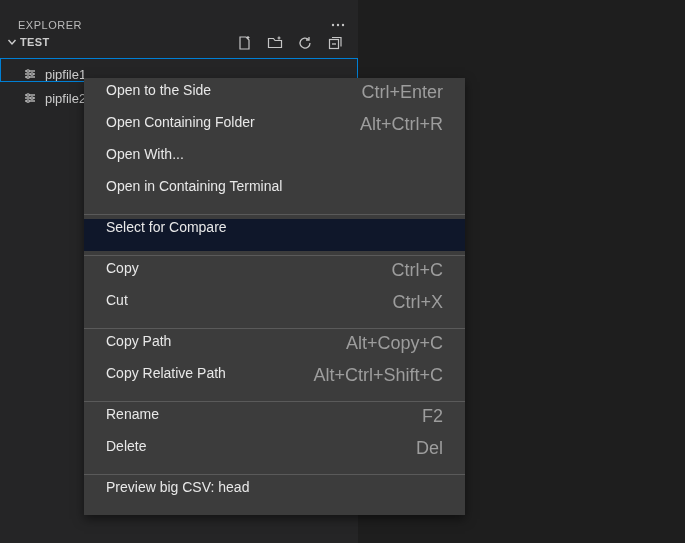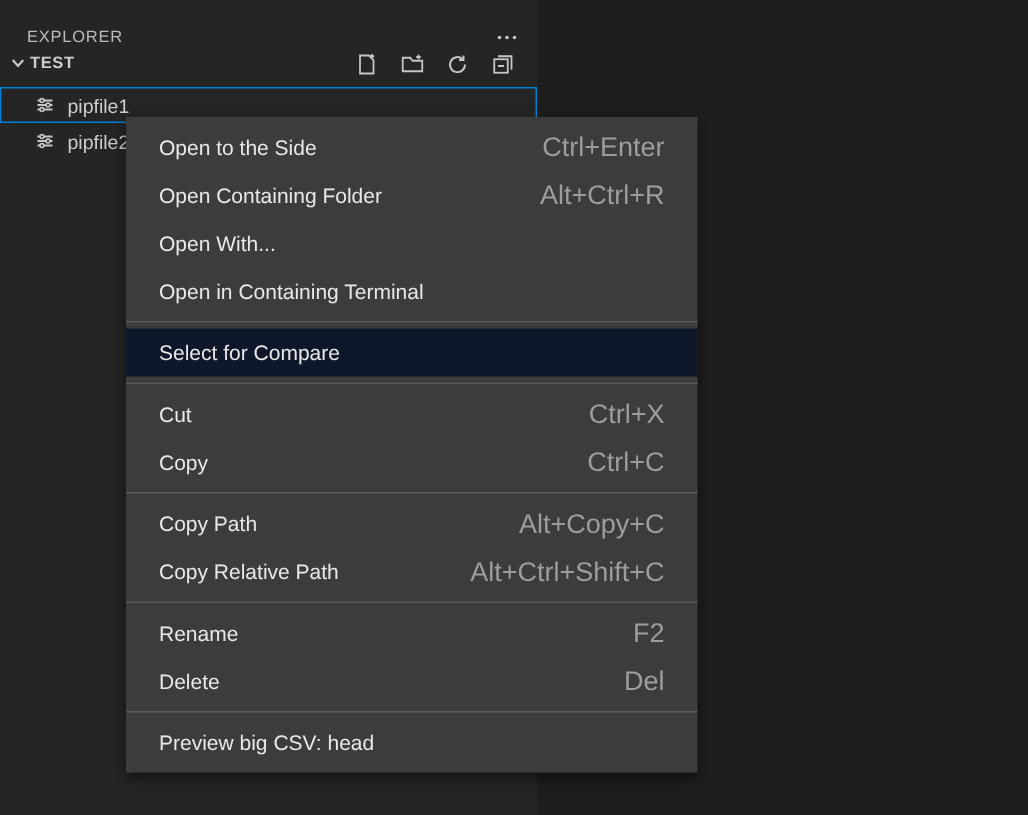--- a/index.html
+++ b/index.html
@@ -67,21 +67,21 @@
     width: 18px;
     height: 18px;
     display: inline-flex;
     align-items: center;
     justify-content: center;
     color: #c5c5c5;
   }
   .file-list { padding-top: 0; }
   .file-row {
     display: flex;
-    align-items: center;
+    align-items: flex-end;
     gap: 7px;
     padding: 0 0 0 22px;
     height: 24px;
     color: #cccccc;
   }
   .file-row.selected {
     background: #04395e00;
     outline: 1px solid #007fd4;
     outline-offset: -1px;
   }
@@ -109,21 +109,21 @@
     left: 84px;
     top: 78px;
     width: 381px;
     background: #3c3c3c;
     box-shadow: 0 4px 10px rgba(0,0,0,0.5);
     padding: 4px 0;
   }
   .ctx-item {
     height: 32px;
     display: flex;
-    align-items: center;
+    align-items: flex-start;
     justify-content: space-between;
     padding: 0 22px;
     font-size: 14px;
     color: #e8e8e8;
   }
   .ctx-item .kbd {
     color: #9d9d9d;
     font-size: 18px;
   }
   .ctx-item.hovered {
@@ -240,27 +240,27 @@
       <span>Open in Containing Terminal</span>
       <span class="kbd"></span>
     </div>
     <div class="ctx-sep"></div>
     <div class="ctx-item hovered">
       <span>Select for Compare</span>
       <span class="kbd"></span>
     </div>
     <div class="ctx-sep"></div>
     <div class="ctx-item">
+      <span>Copy</span>
+      <span class="kbd">Ctrl+C</span>
+    </div>
+    <div class="ctx-item">
       <span>Cut</span>
       <span class="kbd">Ctrl+X</span>
     </div>
-    <div class="ctx-item">
-      <span>Copy</span>
-      <span class="kbd">Ctrl+C</span>
-    </div>
     <div class="ctx-sep"></div>
     <div class="ctx-item">
       <span>Copy Path</span>
       <span class="kbd">Alt+Copy+C</span>
     </div>
     <div class="ctx-item">
       <span>Copy Relative Path</span>
       <span class="kbd">Alt+Ctrl+Shift+C</span>
     </div>
     <div class="ctx-sep"></div>

